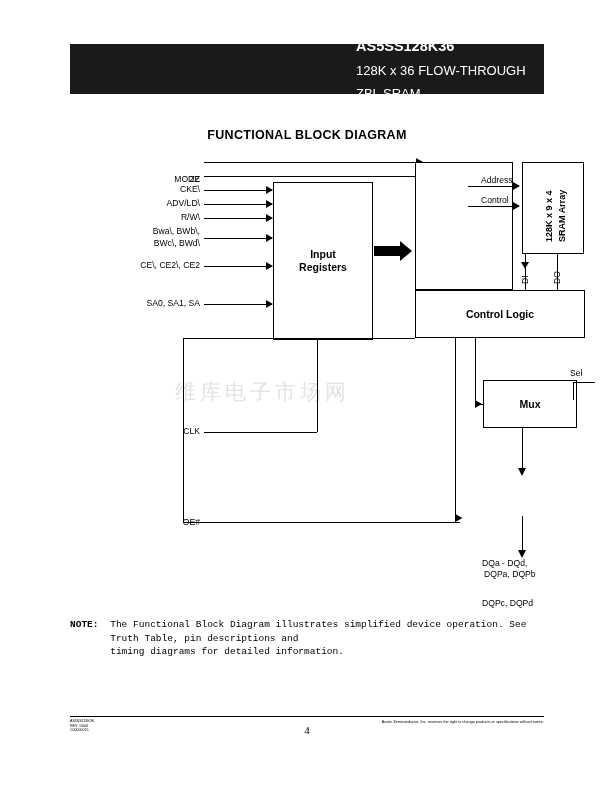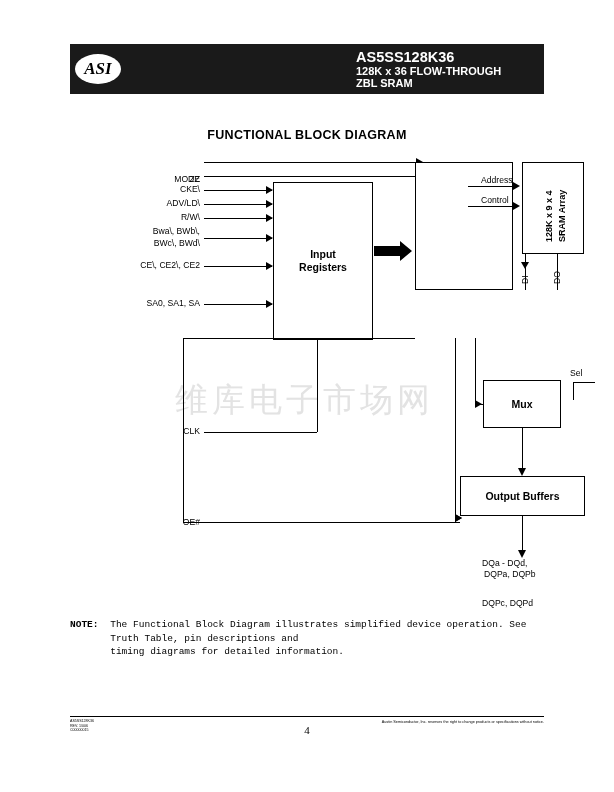--- a/index.html
+++ b/index.html
@@ -73,23 +73,24 @@
     width: 178px;
   }
   .part-number {
     font-family: "Liberation Sans", sans-serif;
     font-weight: bold;
     font-size: 14.5px;
     line-height: 16px;
   }
   .part-sub {
     font-family: "Liberation Sans", sans-serif;
-    font-weight: bold;
-    font-size: 11px;
+    font-weight: normal;
+    font-size: 13px;
     line-height: 12px;
+    margin-top: 11px;
   }
 
   
   .fig-title {
     position: absolute;
     left: 0;
     top: 128px;
     width: 614px;
     text-align: center;
     font-family: "Liberation Sans", sans-serif;
@@ -105,21 +106,21 @@
     top: 150px;
     width: 474px;
     height: 440px;
   }
 
   .wm {
     position: absolute;
     left: 105px;
     top: 228px;
     font-family: Liberation Serif, serif;
-    font-size: 33px;
+    font-size: 21px;
     color: #e3e3e3;
     letter-spacing: 4px;
     white-space: nowrap;
     user-select: none;
   }
 
   .box {
     position: absolute;
     border: 1px solid #000;
     background: #fff;
@@ -237,23 +238,20 @@
     text-align: right;
     white-space: nowrap;
   }
 </style>
 </head>
 <body>
 
 <div class="page">
 
   <div class="header">
-    <div class="logo-box">
-      <div class="logo-oval">ASI</div>
-    </div>
     <div class="header-right">
       <div class="part-number">AS5SS128K36</div>
       <div class="part-sub">128K x 36 FLOW-THROUGH</div>
       <div class="part-sub">ZBL SRAM</div>
     </div>
   </div>
 
   <div class="fig-title">FUNCTIONAL BLOCK DIAGRAM</div>
 
   <div class="diagram">
@@ -321,20 +319,21 @@
 
     <div class="box" style="left:203px; top:32px; width:100px; height:158px;">
       <div>
         <div>Input</div>
         <div>Registers</div>
       </div>
     </div>
 
     <div class="plain" style="left:345px; top:12px; width:98px; height:128px;"></div>
 
+    <div class="box" style="left:345px; top:140px; width:170px; height:48px;">Control Logic</div>
 
     <div class="plain" style="left:452px; top:12px; width:62px; height:92px;"></div>
     <div class="vert-text" style="left:474px; top:92px;">128K x 9 x 4</div>
     <div class="vert-text" style="left:487px; top:92px;">SRAM Array</div>
 
     <div class="lbl" style="left:411px; top:25px;">Address</div>
     <div class="lbl" style="left:411px; top:45px;">Control</div>
     <div class="hline" style="left:398px; top:36px; width:46px;"></div>
     <div class="hline" style="left:398px; top:56px; width:46px;"></div>
 
@@ -350,28 +349,27 @@
     <div class="hline" style="left:113px; top:188px; width:232px;"></div>
     <div class="hline" style="left:113px; top:372px; width:277px;"></div>
 
     <div class="hline" style="left:134px; top:372px; width:256px;"></div>
 
     <div class="vline" style="left:385px; top:188px; height:184px;"></div>
 
     <div class="vline" style="left:405px; top:188px; height:66px;"></div>
     <div class="hline" style="left:405px; top:254px; width:8px;"></div>
 
-    <div class="box" style="left:413px; top:230px; width:78px; height:48px;">Mux</div>
+    <div class="box" style="left:413px; top:230px; width:94px; height:48px;">Mux</div>
     <div class="lbl" style="left:500px; top:218px;">Sel</div>
     <div class="hline" style="left:503px; top:232px; width:22px;"></div>
     <div class="vline" style="left:503px; top:232px; height:18px;"></div>
 
     <div class="vline" style="left:452px; top:278px; height:44px;"></div>
 
-    <div class="box" style="left:390px; top:326px; width:125px; height:40px;">Output Buffers</div>
 
     <div class="vline" style="left:452px; top:366px; height:38px;"></div>
     <div class="lbl" style="left:412px; top:408px;">DQa - DQd,</div>
     <div class="lbl" style="left:414px; top:419px;">DQPa, DQPb</div>
     <div class="lbl" style="left:412px; top:430px;margin-top:18px;">DQPc, DQPd</div>
 
   </div>
 
   <div class="note">
     <b>NOTE:</b>

